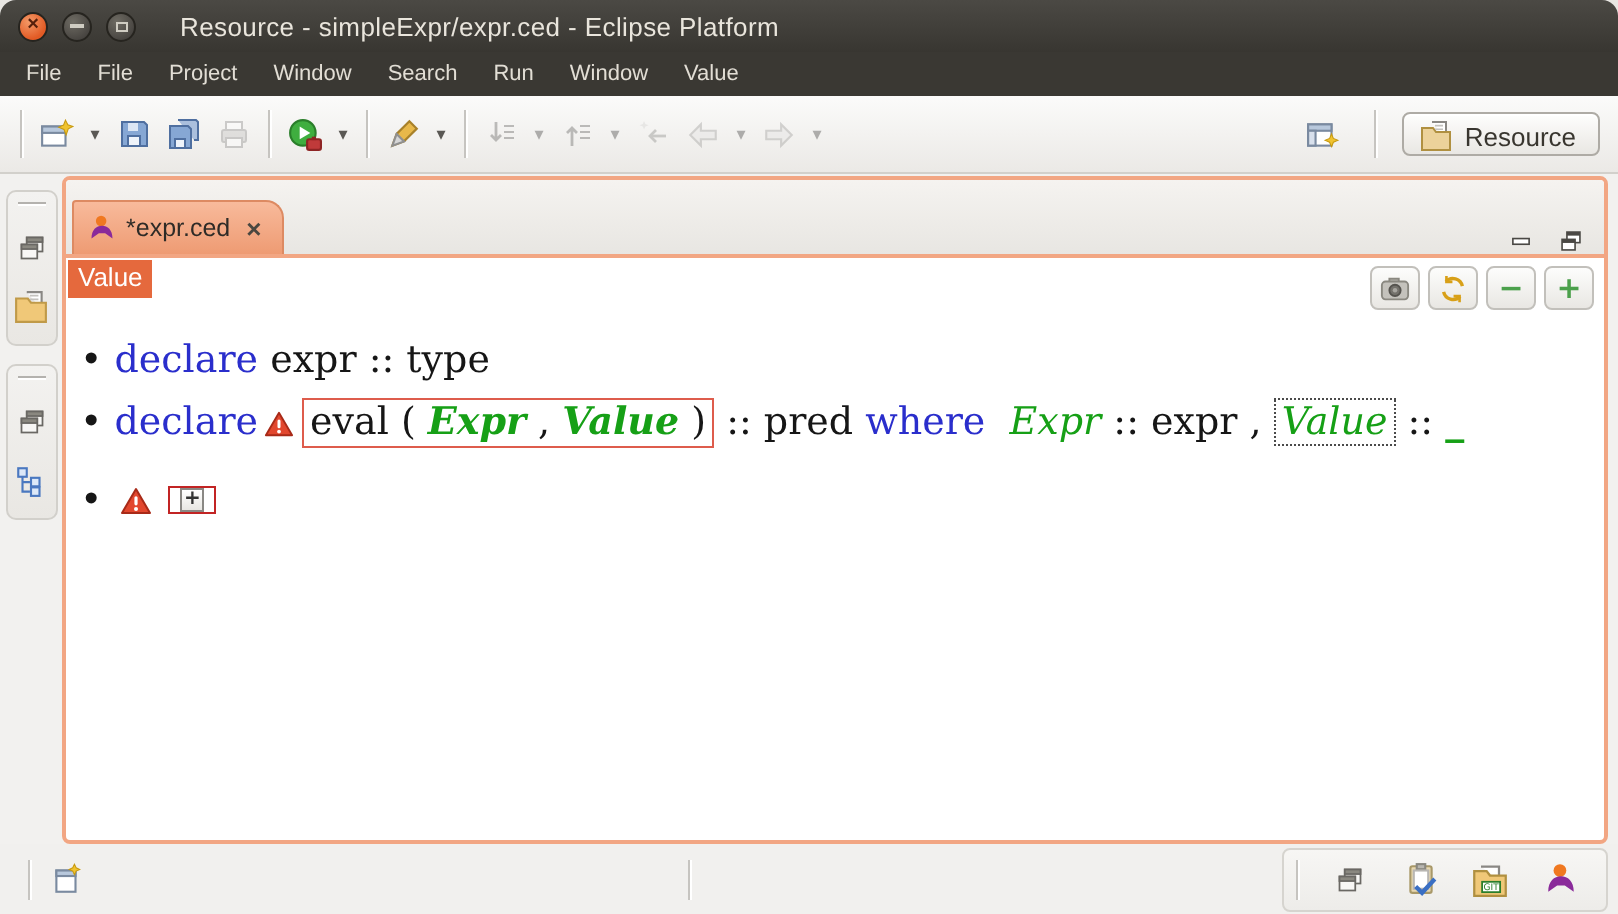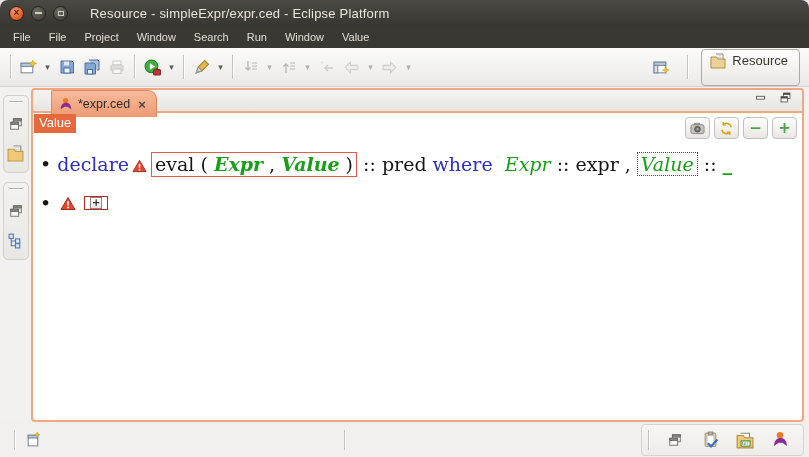--- a/index.html
+++ b/index.html
@@ -24,34 +24,34 @@
 
   
   .toolbar{height:39px;background:linear-gradient(#fbfbfa,#ebe9e6);border-bottom:1px solid #d2d0cb;
            display:flex;align-items:center;padding-left:5px;}
   .tb-sep{width:1px;height:24px;background:#c6c4c0;box-shadow:1px 0 0 #ffffff;margin:0 5px;}
   .tbtn{width:25px;height:25px;display:flex;align-items:center;justify-content:center;}
   .dd{font-size:9px;color:#5a5854;width:13px;text-align:center;}
   .dis{opacity:.45;filter:grayscale(.7);}
   .ic{display:block;}
   .tb-right{margin-left:auto;display:flex;align-items:center;gap:8px;padding-right:9px;}
-  .persp-btn{display:flex;align-items:center;gap:6px;padding:3px 11px 16px 8px;border:1px solid #aeaba5;border-radius:4px;
+  .persp-btn{display:flex;align-items:center;gap:6px;padding:3px 11px 1px 8px;border:1px solid #aeaba5;border-radius:4px;
      background:linear-gradient(#fefefd,#e9e7e3);box-shadow:inset 0 1px 0 #fff;font-size:13px;color:#39362f;}
 
   
   .main{position:absolute;top:88px;left:0;right:0;bottom:35px;display:flex;}
   .trim{width:31px;display:flex;flex-direction:column;align-items:center;padding-top:7px;gap:9px;}
   .trim-panel{width:26px;border:1px solid #d2d0cb;border-radius:5px;background:linear-gradient(#f3f2f0,#e9e7e3);
      display:flex;flex-direction:column;align-items:center;padding:5px 0 11px;gap:13px;}
   .handle{width:14px;height:2px;border-top:1px solid #b4b2ae;border-bottom:1px solid #fff;}
   .trim-btn{width:18px;height:16px;display:flex;align-items:center;justify-content:center;}
 
   .editor{flex:1;margin:0 5px 0 0;border:2px solid #f2a683;border-radius:4px;background:#fff;
      display:flex;flex-direction:column;overflow:hidden;}
-  .etabs{height:23px;background:linear-gradient(#f5f3f0,#e8e6e2);display:flex;align-items:flex-start;border-bottom:2px solid #f2a683;padding-left:15px;}
+  .etabs{height:39px;background:linear-gradient(#f5f3f0,#e8e6e2);display:flex;align-items:flex-end;border-bottom:2px solid #f2a683;}
   .tab{height:27px;display:flex;align-items:center;gap:5px;padding:0 10px 0 7px;margin-left:3px;
      background:linear-gradient(#f8ba9b,#ee9b73);border:1px solid #dd8a62;border-bottom:none;
      border-radius:2px 9px 0 0;font-size:12.5px;color:#2e2b27;}
   .tab-close{font-size:13px;font-weight:bold;color:#4a4740;margin-left:3px;line-height:1;}
   .e-minmax{margin-left:auto;display:flex;gap:9px;padding-right:9px;}
   .mm-btn{width:16px;height:14px;display:flex;align-items:center;justify-content:center;}
 
   .econtent{flex:1;position:relative;font-family:"DejaVu Serif","Liberation Serif",serif;font-size:19px;color:#161616;
      padding:36px 8px 0 7px;}
   .value-badge{position:absolute;top:1px;left:1px;background:#e5693d;color:#fff;
@@ -307,20 +307,21 @@
               </svg>
           </div>
           <div class="ebtn">
               <span class="green-glyph">−</span>
             </div>
           <div class="ebtn">
               <span class="green-glyph">+</span>
             </div>
         </div>
 
+        <div class="line"><span>• </span><span class="kw">declare</span><span> expr :: type</span></div>
 
 
         <div class="line"><span>• </span><span class="kw">declare</span><svg class="warn" width="15" height="14" viewBox="0 0 16 14">
               <path d="M8 1l7 12H1z" fill="#e2472e" stroke="#a82a18" stroke-linejoin="round"></path>
               <rect x="7.2" y="4.6" width="1.6" height="4.6" rx=".8" fill="#fff"></rect>
               <circle cx="8" cy="11" r="1" fill="#fff"></circle>
             </svg><span class="evalbox"><span>eval ( </span><span class="var">Expr</span><span> , </span><span class="var">Value</span><span> )</span></span><span> :: pred </span><span class="kw">where</span><span>  </span><span class="vari">Expr</span><span> :: expr , </span><span class="slotbox vari">Value</span><span> :: </span><span class="hole">_</span></div>
 
         <div class="line4"><span>• </span><svg class="warn" width="16" height="15" viewBox="0 0 16 14">
               <path d="M8 1l7 12H1z" fill="#e2472e" stroke="#a82a18" stroke-linejoin="round"></path>

